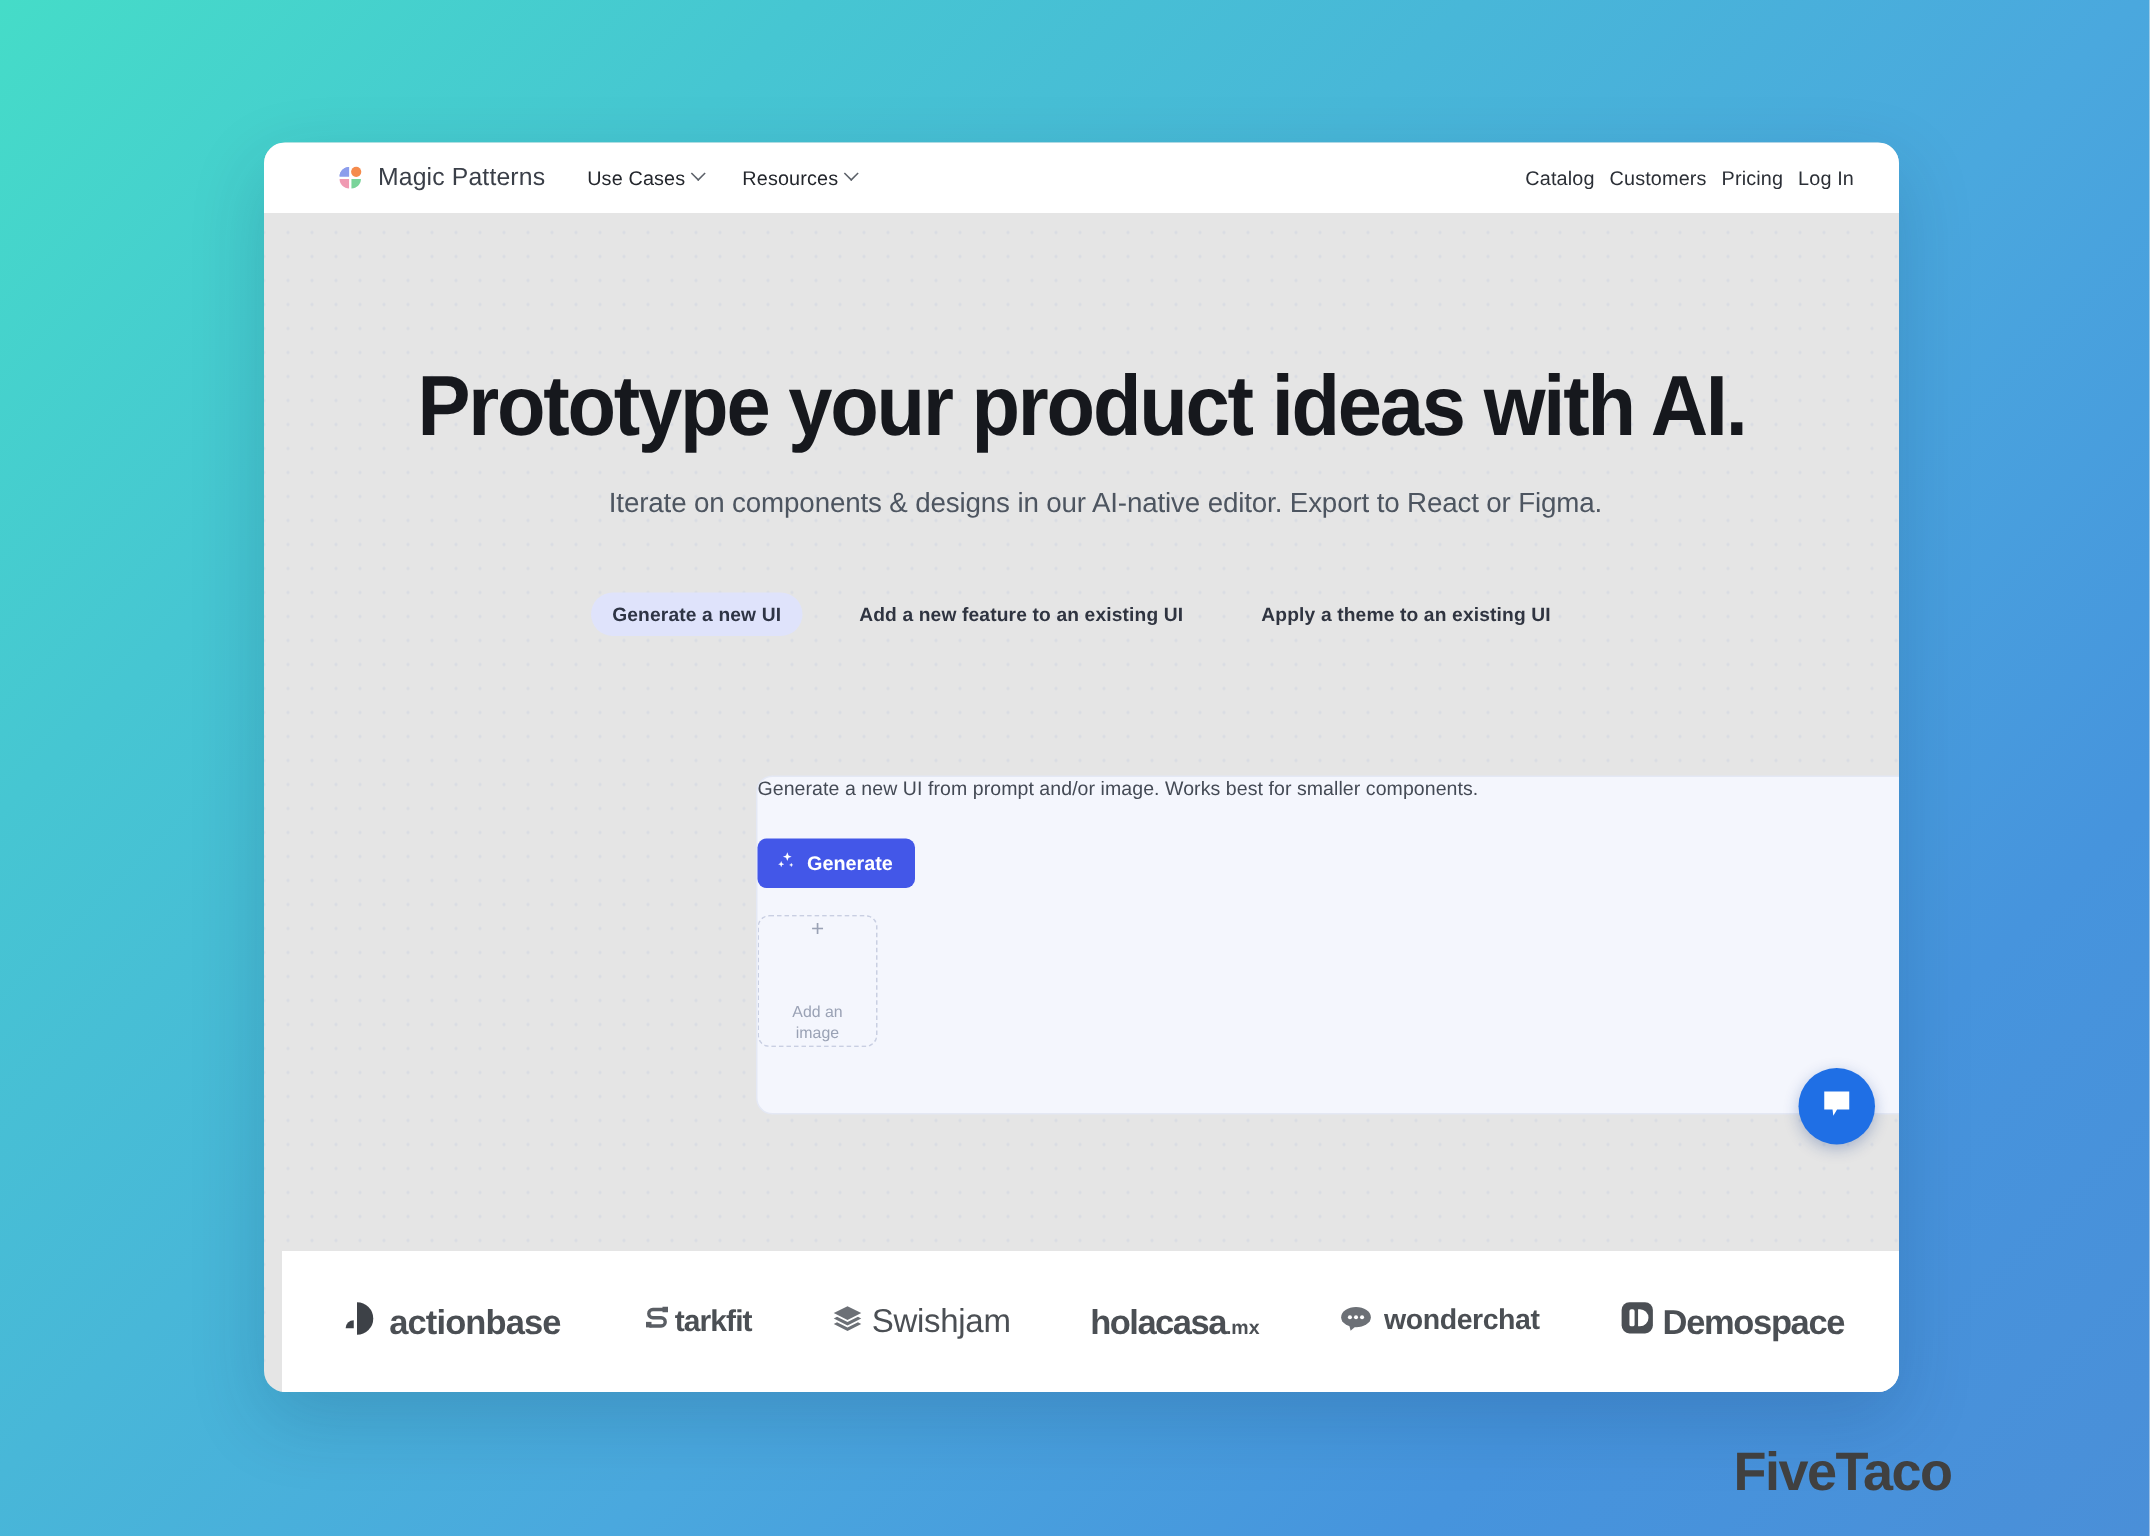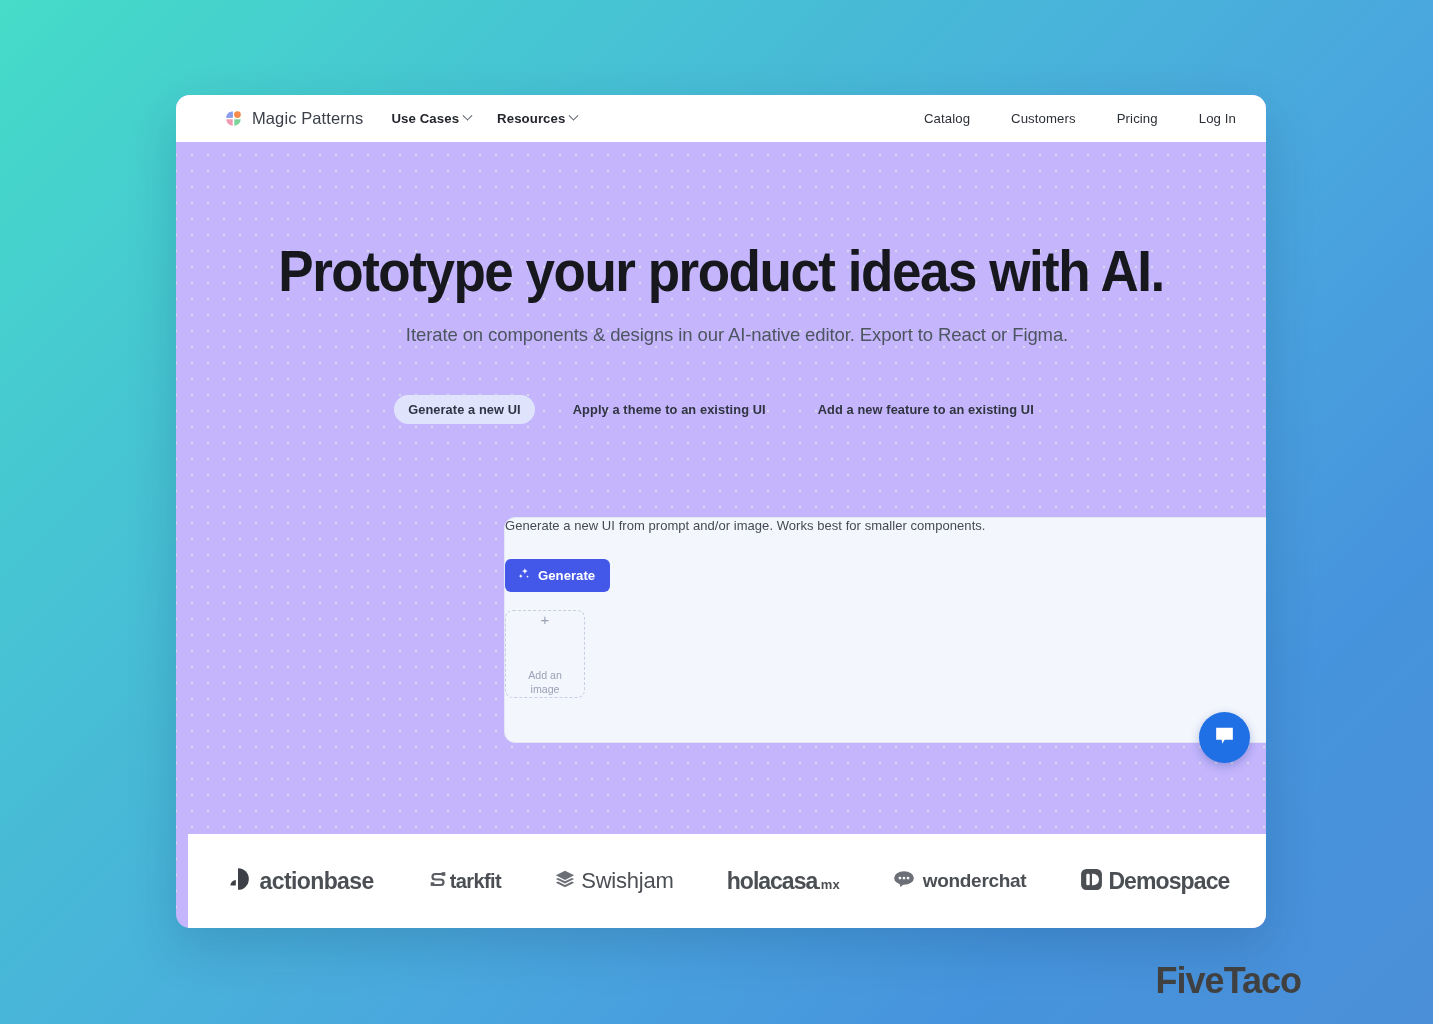--- a/index.html
+++ b/index.html
@@ -11,21 +11,21 @@
   body {
     background: linear-gradient(135deg, #45dcc8 0%, #46c6d2 22%, #4aa8de 58%, #4694dd 80%, #4a8fd8 100%);
     position:relative;
   }
 
   
   .site-card {
     position:absolute;
     left:176px; top:95px;
     width:1090px; height:833px;
-    background:#c4b5fd;
+    background:#e5e5e5;
     border-radius:14px;
     box-shadow:0 18px 50px rgba(10,40,80,.18);
     overflow:hidden;
   }
 
   
   .dots {
     position:absolute;
     left:0; top:47px; right:0; height:786px;
     background-image: radial-gradient(circle, #d9dce3 1px, transparent 1.1px);
@@ -42,27 +42,27 @@
     z-index:6;
   }
   .brand { display:flex; align-items:center; gap:9px; }
   .brand-mark { width:19px; height:19px; position:relative; flex:none; }
   .brand-name {
     font-size:16.5px; color:#3a3f48; letter-spacing:.1px;
     font-family:"Liberation Sans", sans-serif;
   }
   .nav-left { display:flex; align-items:center; gap:26px; margin-left:28px; }
   .nav-item {
-    font-size:13.2px; color:#23262c; font-weight:700;
+    font-size:13.2px; color:#23262c; font-weight:400;
     display:flex; align-items:center; gap:5px; cursor:pointer;
     letter-spacing:.1px;
   }
   .chev { width:7px; height:7px; border-right:1.4px solid #5b6068; border-bottom:1.4px solid #5b6068;
           transform:rotate(45deg) translate(-2px,-2px); display:inline-block; }
-  .nav-right { margin-left:auto; display:flex; align-items:center; gap:41px; }
+  .nav-right { margin-left:auto; display:flex; align-items:center; gap:10px; }
   .nav-link { font-size:13.2px; color:#2b2f36; cursor:pointer; letter-spacing:.1px; }
 
   
   .hero { position:absolute; left:0; right:0; top:47px; z-index:4; text-align:center; }
   .headline {
     margin-top:100px;
     font-size:57px;
     font-weight:700;
     color:#16181d;
     letter-spacing:-1.6px;
@@ -237,22 +237,22 @@
       <span class="nav-link">Log In</span>
     </div>
   </div>
 
   <div class="hero">
     <div class="headline">Prototype your product ideas with AI.</div>
     <div class="subhead">Iterate on components &amp; designs in our AI-native editor. Export to React or Figma.</div>
 
     <div class="tabs">
       <div class="tab active">Generate a new UI</div>
+      <div class="tab">Add a new feature to an existing UI</div>
       <div class="tab">Apply a theme to an existing UI</div>
-      <div class="tab">Add a new feature to an existing UI</div>
     </div>
   </div>
 
   <div class="gen-card">
     <div class="gen-desc">Generate a new UI from prompt and/or image. Works best for smaller components.</div>
 
     <div class="gen-row">
       <button class="generate-btn">
         <span class="sparkle">
           <svg width="14" height="14" viewBox="0 0 24 24" fill="#fff">

